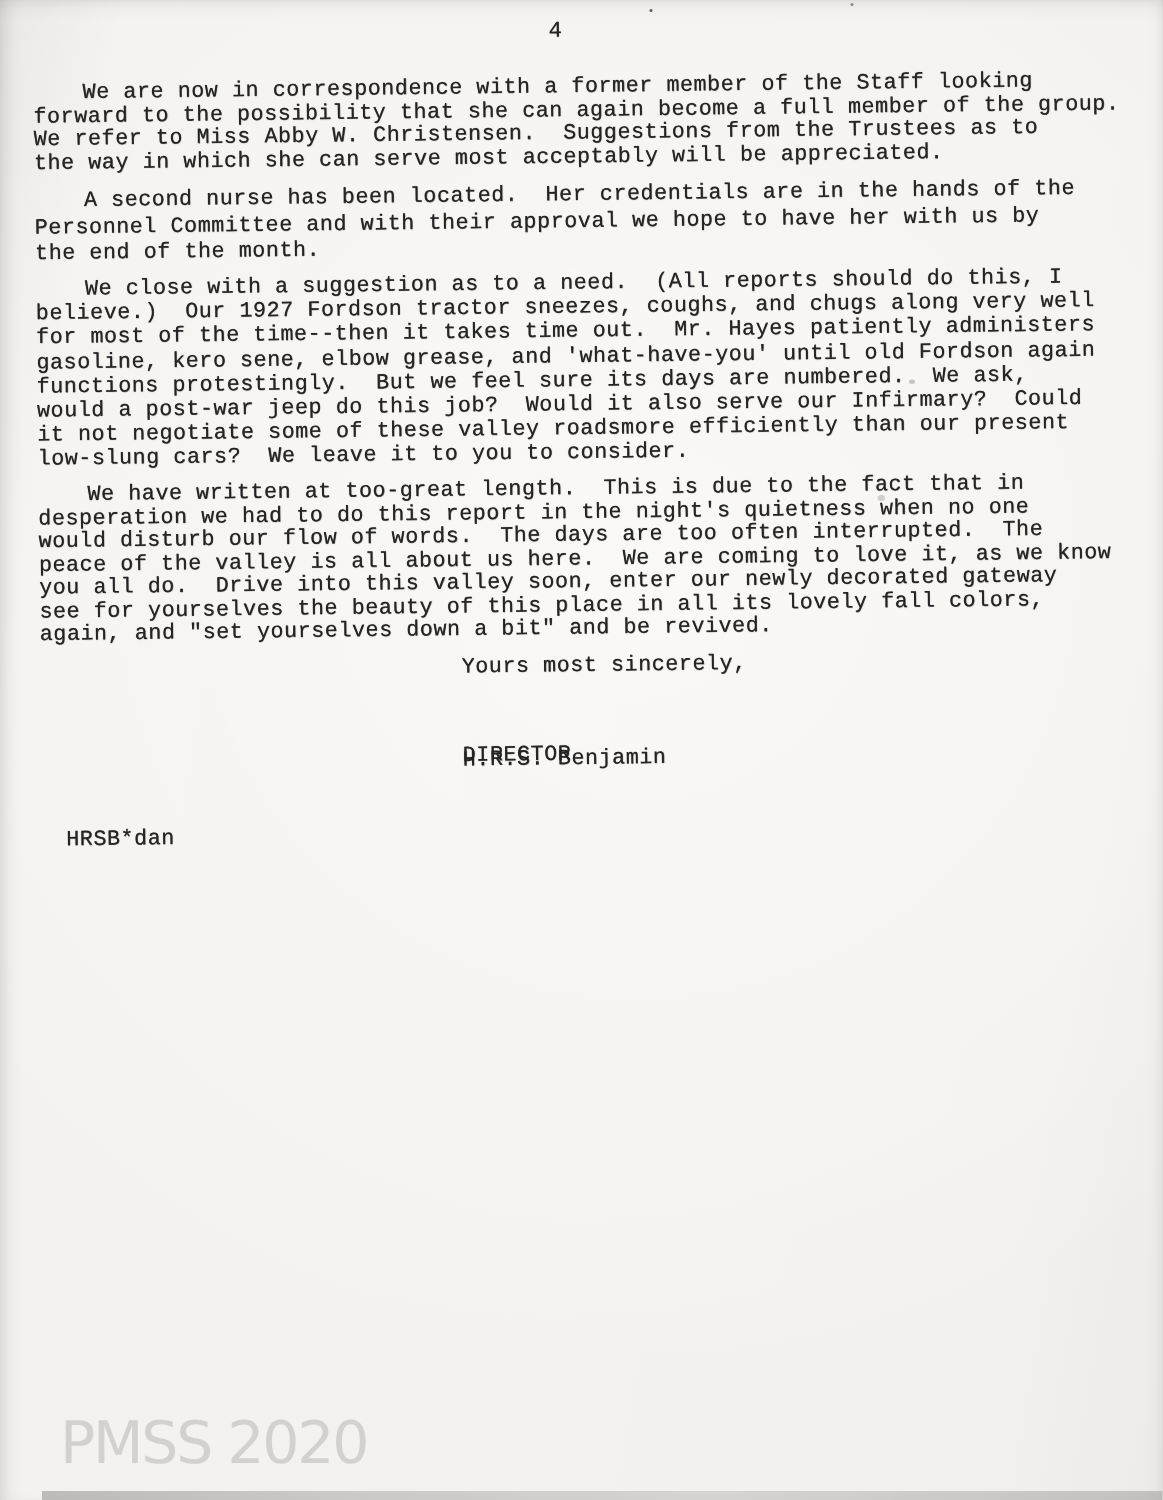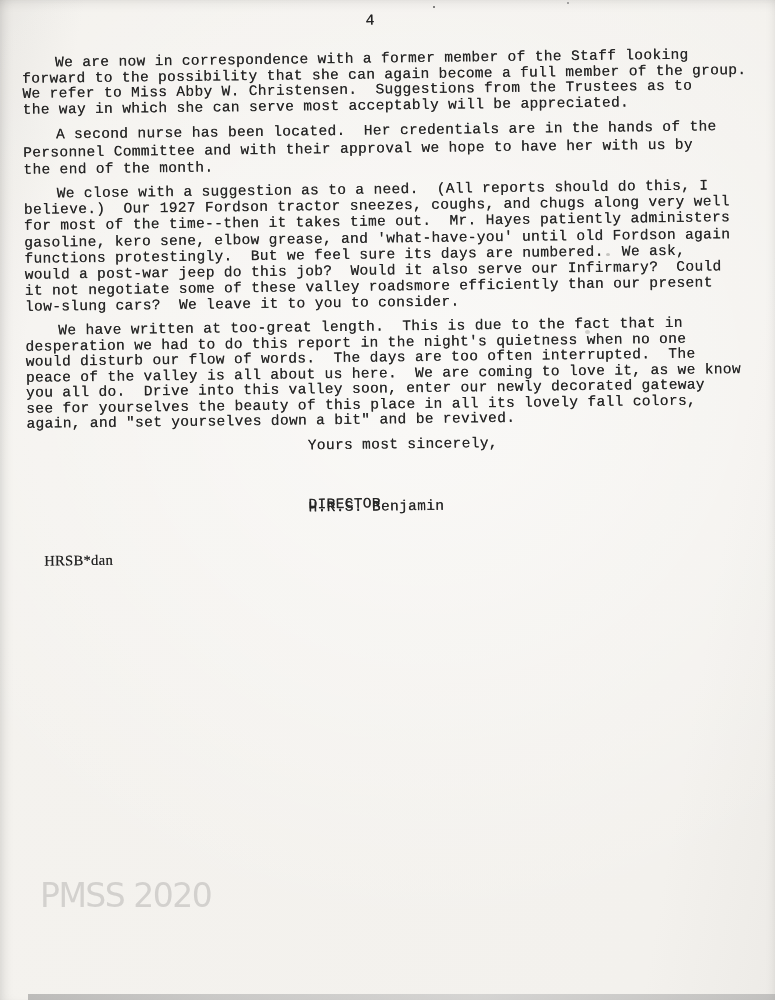--- a/index.html
+++ b/index.html
@@ -38,25 +38,25 @@
   .p2 { top: 127px; }
   .p3 { top: 186px; }
   .p4 { top: 324px; }
   .ln { white-space: pre; line-height: 15.5px; }
   .p2 .ln { line-height: 17.6px; }
   .p3 .ln { line-height: 16.2px; }
   .indent { padding-left: 33px; }
   .closing   { position: absolute; left: 303px; top: 441px; white-space: pre; }
   .sig-name  { position: absolute; left: 303px; top: 503px; white-space: pre; }
   .sig-title { position: absolute; left: 303px; top: 500px; white-space: pre; }
-  .initials  { position: absolute; left: 38px;  top: 553px; white-space: pre; font-family: Liberation Serif, serif; }
+  .initials  { position: absolute; left: 38px;  top: 553px; white-space: pre; }
   .watermark {
-    position: absolute; left: 40px; top: 876px;
+    position: absolute; left: 40px; top: 940px;
     font-family: "DejaVu Sans", "Liberation Sans", sans-serif;
-    font-size: 33px; letter-spacing: -1.5px;
+    font-size: 39px; letter-spacing: -1.5px;
     color: #d3d1ce;
     user-select: none;
   }
   .scan-edge {
     position: absolute; left: 28px; right: 0; bottom: 0; height: 6px;
     background: linear-gradient(to right, #8f8f8f 0%, #a8a8a8 25%, #bcbcbc 60%, #9e9e9e 100%);
     opacity: 0.55;
   }
   .speck { position: absolute; border-radius: 50%; }
   .speck-a { left: 433px; top: 6px;  width: 2px; height: 2px; background: #5a5a5a; }

